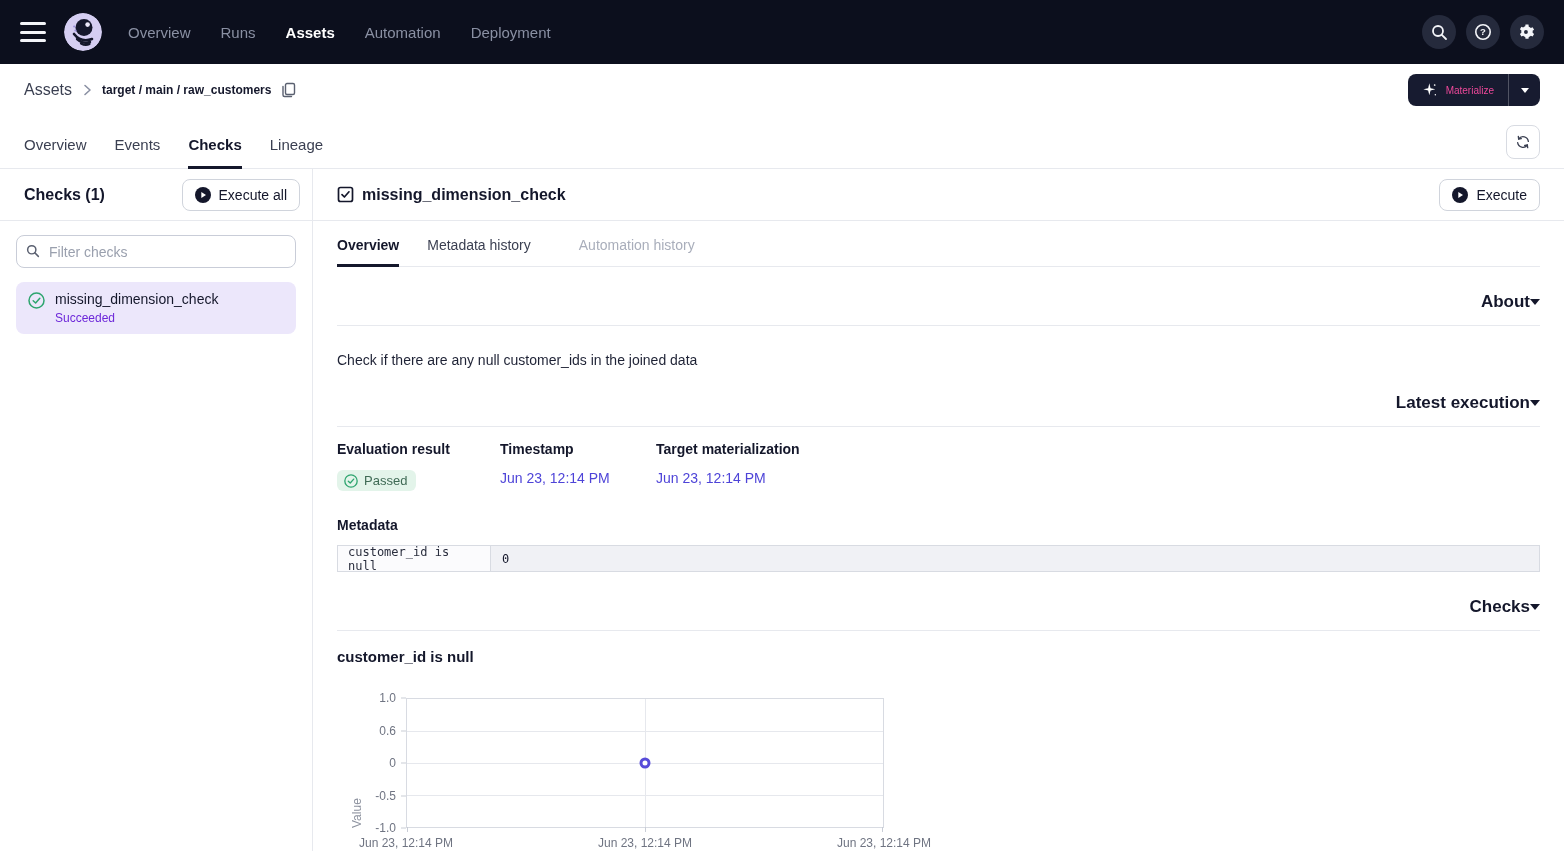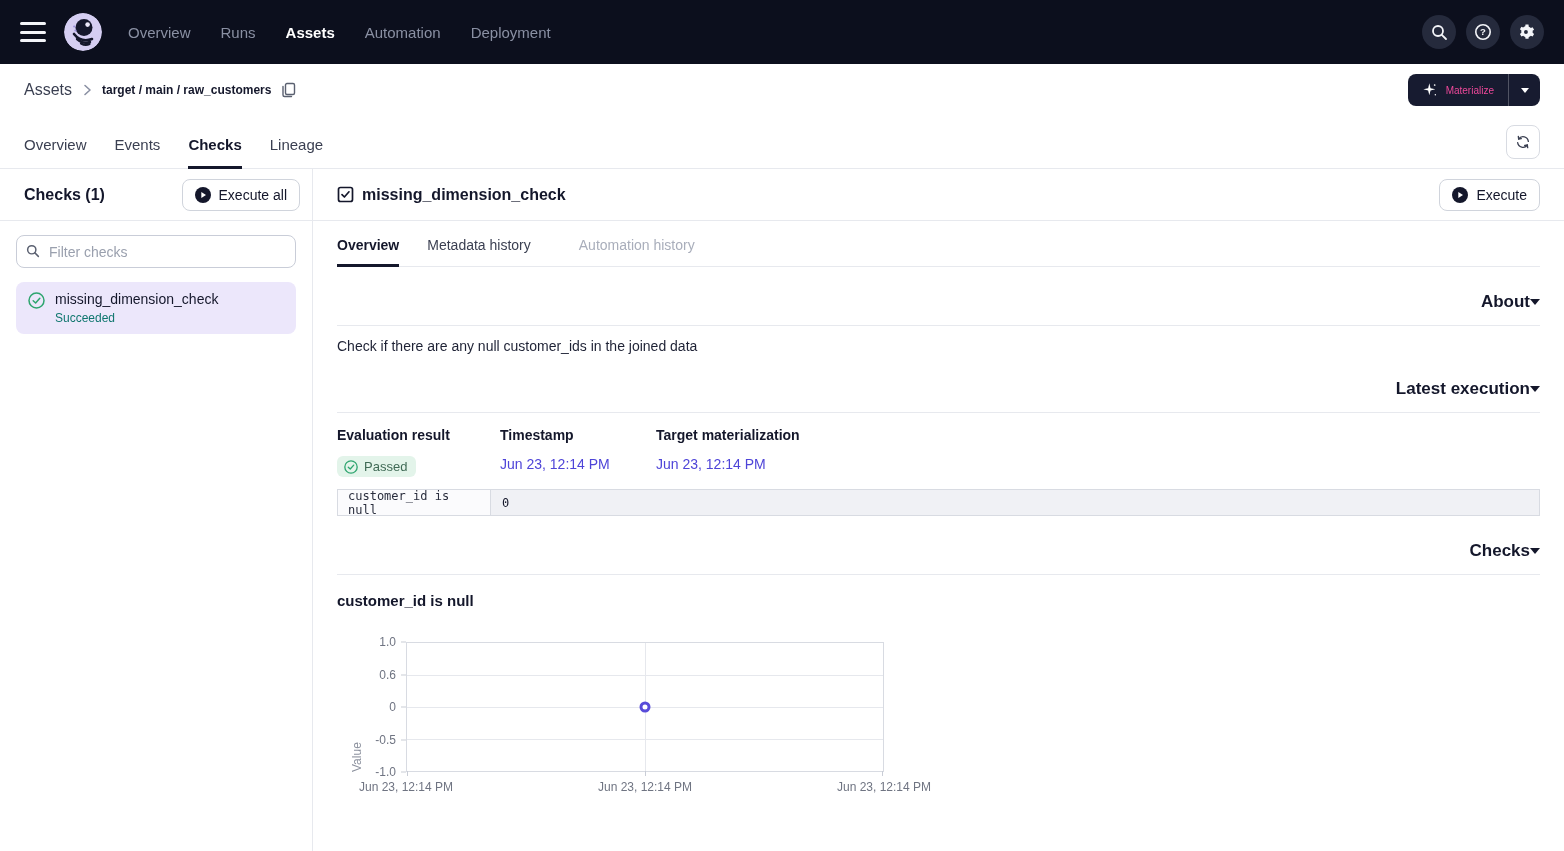--- a/index.html
+++ b/index.html
@@ -42,41 +42,41 @@
   .left-header { height:52px; border-bottom:1px solid #E7E9EE; display:flex; align-items:center; justify-content:space-between; padding:0 12px 0 24px; }
   .panel-title { font-size:16px; font-weight:bold; }
   .pill-btn { display:inline-flex; align-items:center; gap:8px; height:32px; padding:0 12px; background:#fff; border:1px solid #D0D4DC; border-radius:8px; font-size:14px; color:#14172B; cursor:pointer; white-space:nowrap; }
   .filter-wrap { padding:14px 16px 6px; position:relative; }
   .filter-input { width:100%; height:33px; border:1px solid #C9CDD8; border-radius:8px; padding:0 10px 0 32px; font-size:14px; color:#14172B; outline:none; background:#fff; }
   .filter-input::placeholder { color:#9AA0AE; }
   .filter-search-icon { position:absolute; left:26px; top:23px; }
   .check-item { margin:8px 16px; background:#ECE7FB; border-radius:8px; padding:9px 12px; display:flex; gap:10px; align-items:flex-start; cursor:pointer; }
   .check-item-icon { margin-top:1px; flex:none; }
   .check-item-name { font-size:14px; color:#14172B; }
-  .check-item-status { font-size:12px; color:#0f766e; margin-top:4px; }
+  .check-item-status { font-size:12px; color:#6d28d9; margin-top:4px; }
 
   
   .main { flex:1; min-width:0; display:flex; flex-direction:column; }
   .main-header { height:52px; flex:none; border-bottom:1px solid #E7E9EE; display:flex; align-items:center; padding:0 24px; }
   .main-title-icon { margin-right:8px; display:flex; }
   .main-title { font-size:16px; font-weight:bold; }
   .main-header .pill-btn { margin-left:auto; }
   .main-body { padding:0 24px; }
 
   .subtabs { display:flex; gap:28px; border-bottom:1px solid #E7E9EE; padding-top:16px; }
   .subtab { font-size:14px; color:#3A3F51; padding-bottom:13px; position:relative; cursor:pointer; }
   .subtab.active { color:#14172B; font-weight:bold; }
   .subtab.active::after { content:""; position:absolute; left:0; right:0; bottom:-1px; height:3px; background:#14172B; }
   .subtab.disabled { color:#A9AEBB;margin-left:20px; }
 
   .section-head { display:flex; justify-content:flex-end; align-items:center; margin-top:25px; padding-bottom:13px; border-bottom:1px solid #E7E9EE; }
   .section-title { font-size:17px; font-weight:bold; }
   .collapse-caret { width:0; height:0; border-left:5px solid transparent; border-right:5px solid transparent; border-top:6px solid #14172B; cursor:pointer; }
 
-  .about-desc { margin-top:12px; font-size:14px; color:#1E2235; }
+  .about-desc { margin-top:26px; font-size:14px; color:#1E2235; }
 
   .exec-grid { display:flex; margin-top:14px; }
   .exec-col-1 { width:163px; } .exec-col-2 { width:156px; } .exec-col-3 { flex:1; }
   .exec-col-label { font-size:14px; font-weight:bold; }
   .exec-col-value { margin-top:13px; font-size:14px; }
   .badge-passed { display:inline-flex; align-items:center; gap:6px; background:#E3F4EA; border-radius:6px; padding:3px 9px 3px 7px; font-size:13px; color:#3F6A55; }
   .ts-link { color:#4E44D8; cursor:pointer; text-decoration:none; }
 
   .meta-title { margin-top:26px; font-size:14px; font-weight:bold; }
   .meta-table { margin-top:12px; border:1px solid #D8DBE2; display:flex; height:27px;
@@ -281,20 +281,21 @@
         <div class="exec-col-2">
           <div class="exec-col-label">Timestamp</div>
           <div class="exec-col-value"><a class="ts-link">Jun 23, 12:14 PM</a></div>
         </div>
         <div class="exec-col-3">
           <div class="exec-col-label">Target materialization</div>
           <div class="exec-col-value"><a class="ts-link">Jun 23, 12:14 PM</a></div>
         </div>
       </div>
 
+      <div class="meta-title">Metadata</div>
       <div class="meta-table">
         <div class="meta-key">customer_id is null</div>
         <div class="meta-val">0</div>
       </div>
 
       <div class="section-head">
         <span class="section-title">Checks</span>
         <span class="collapse-caret"></span>
       </div>
       <div class="plot-subtitle">customer_id is null</div>

